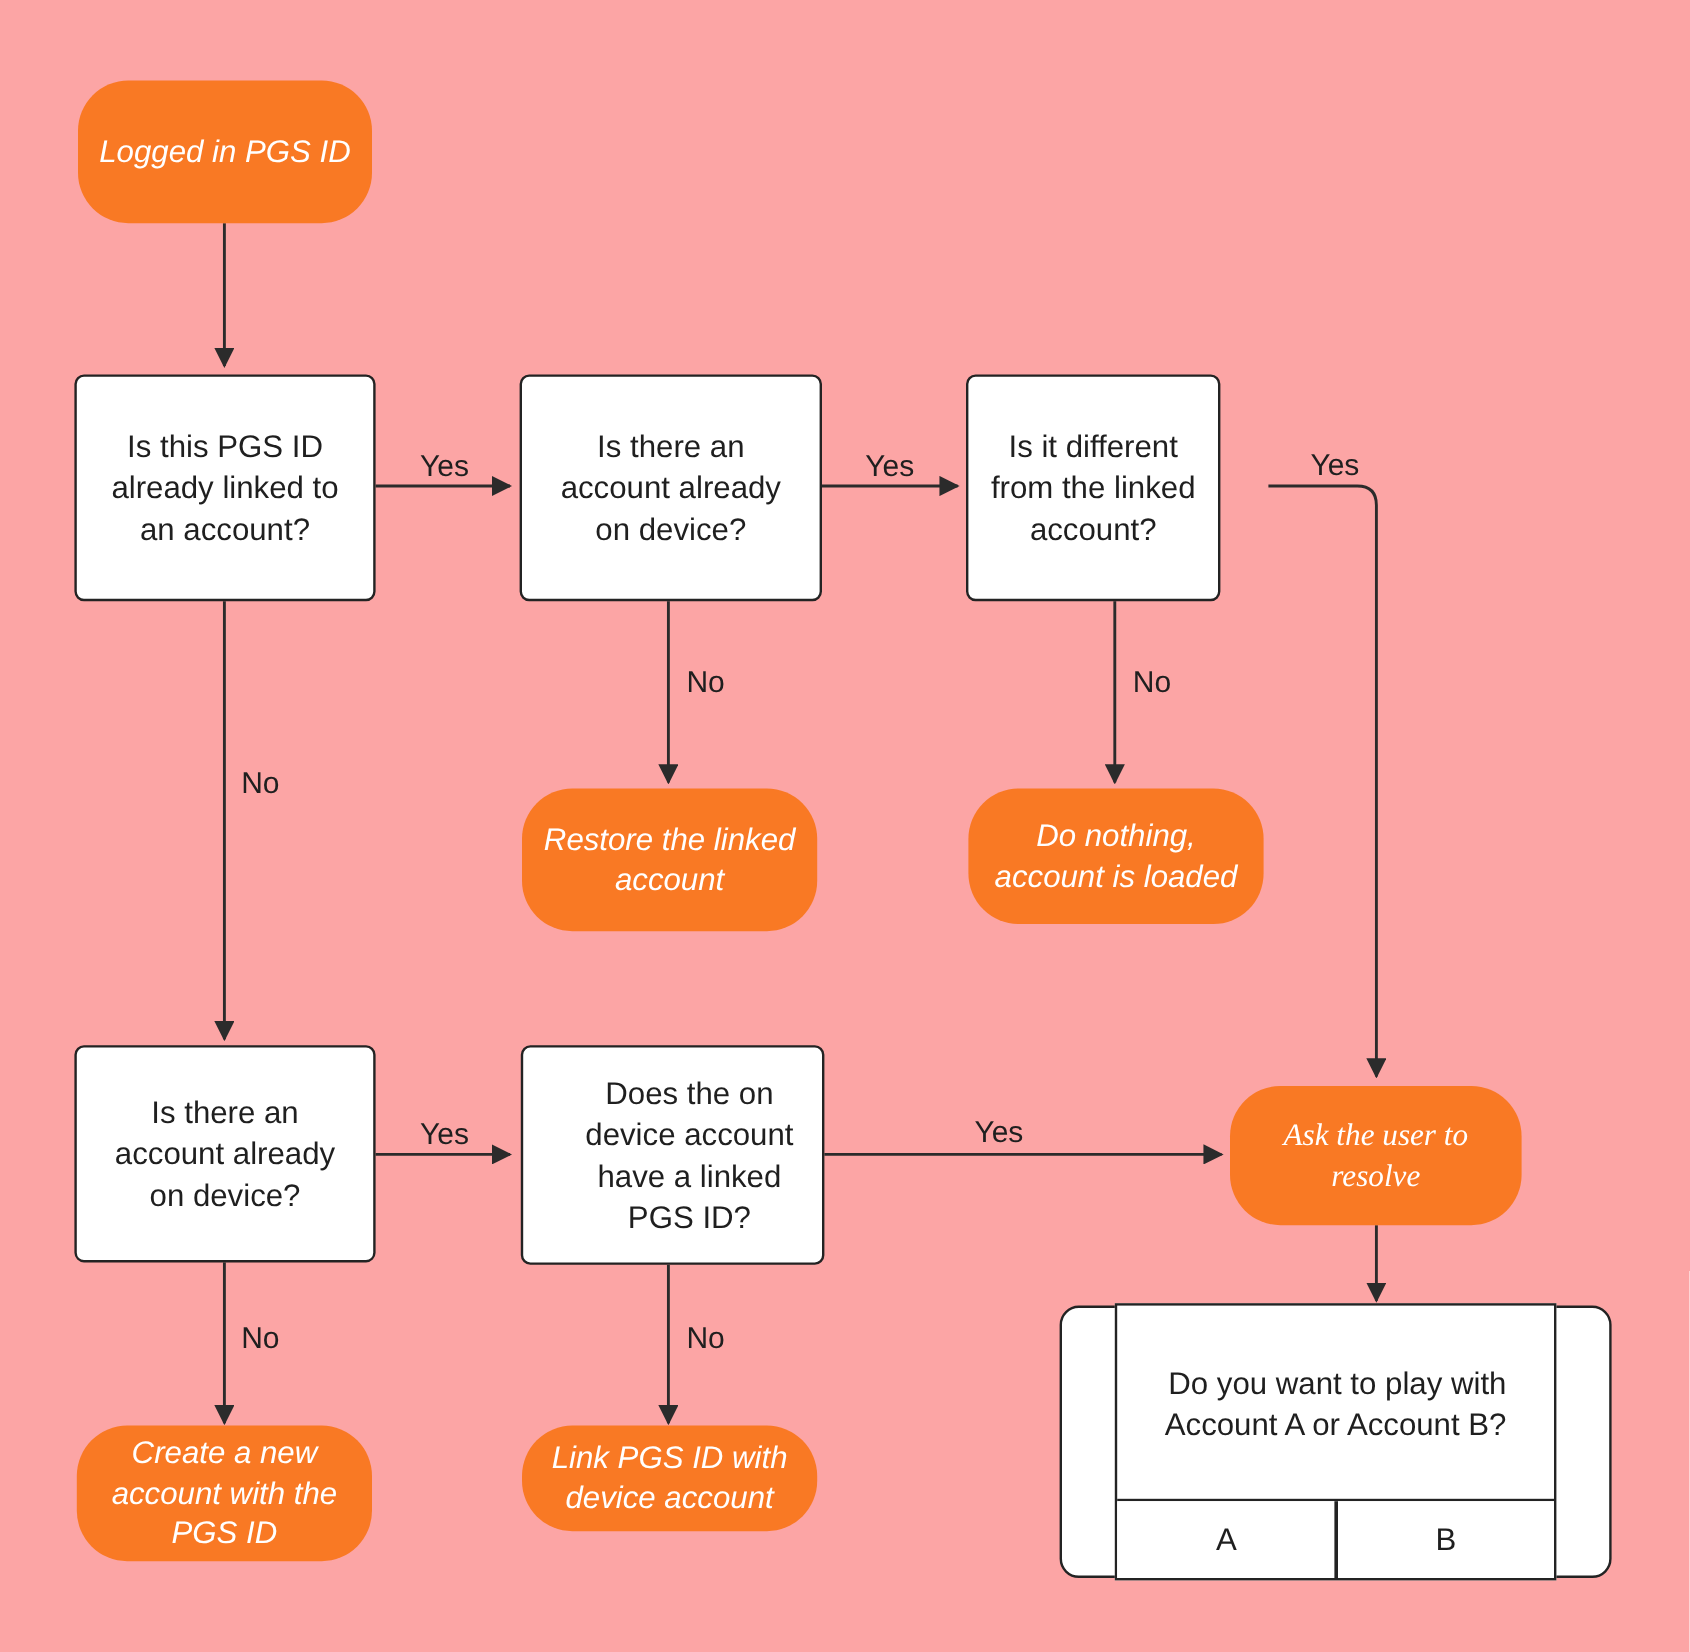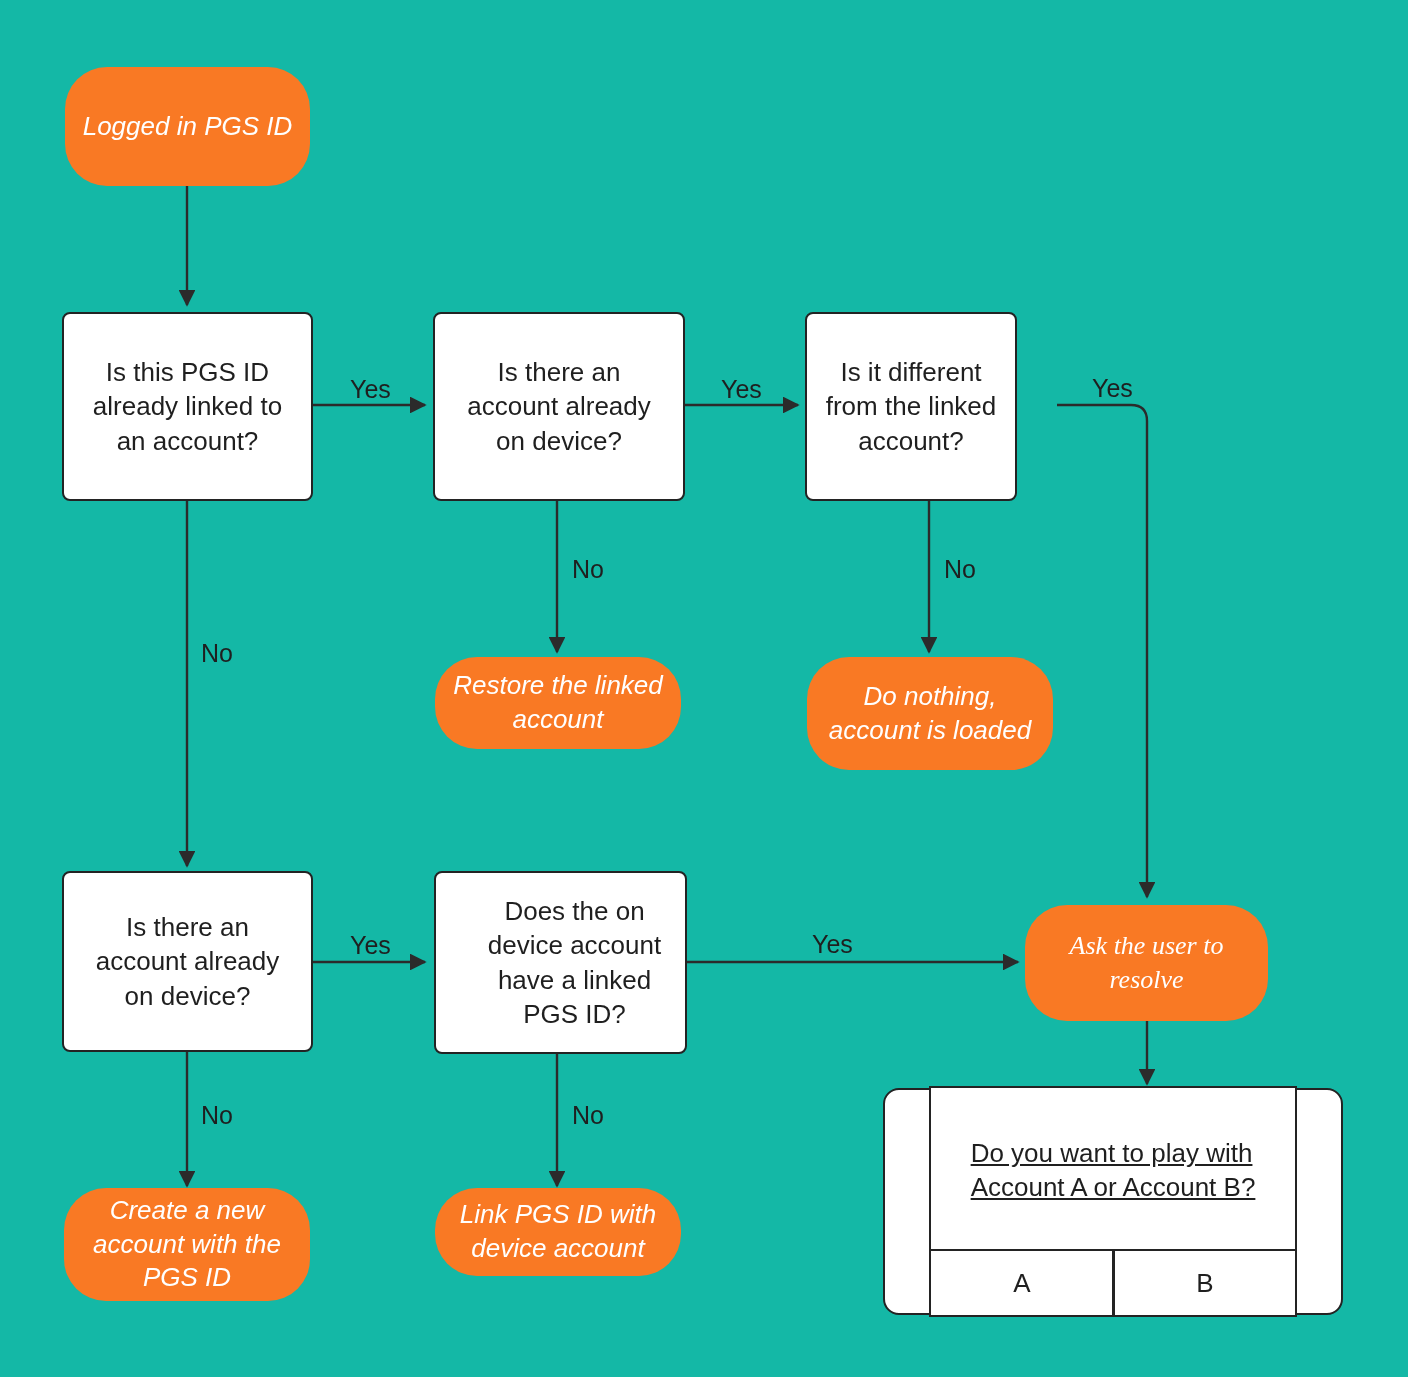--- a/index.html
+++ b/index.html
@@ -7,21 +7,21 @@
     padding: 0;
     background: #ffffff;
   }
   body {
     font-family: "Liberation Sans", sans-serif;
   }
   #canvas {
     position: relative;
     width: 1408px;
     height: 1377px;
-    background: #14b8a6;
+    background: #fca5a5;
     overflow: hidden;
   }
   #edges {
     position: absolute;
     left: 0;
     top: 0;
     width: 1408px;
     height: 1377px;
     pointer-events: none;
   }
@@ -81,26 +81,25 @@
     background: #ffffff;
     border: 2px solid #232323;
     border-radius: 0;
   }
   .dialog-prompt {
     position: absolute;
     box-sizing: border-box;
     display: flex;
     align-items: center;
     justify-content: center;
-    text-align: left;
+    text-align: right;
     color: #1f1f1f;
     font-size: 26px;
     line-height: 1.3;
     white-space: pre-line;
-    text-decoration: underline;
   }
   .dialog-btn {
     position: absolute;
     box-sizing: border-box;
     display: flex;
     align-items: center;
     justify-content: center;
     color: #1f1f1f;
     font-size: 26px;
     background: #ffffff;
@@ -168,21 +167,21 @@
 account already
 on device?</span>
   </div>
 
   <div class="node box" style="left:805px; top:312px; width:212px; height:189px;text-align:center;">
     <span class="node-text">Is it different
 from the linked
 account?</span>
   </div>
 
-  <div class="node pill" style="left:435px; top:657px; width:246px; height:92px;">
+  <div class="node pill" style="left:435px; top:657px; width:246px; height:119px;">
     <span class="node-text">Restore the linked
 account</span>
   </div>
 
   <div class="node pill" style="left:807px; top:657px; width:246px; height:113px;">
     <span class="node-text">Do nothing,
 account is loaded</span>
   </div>
 
   <div class="node box" style="left:62px; top:871px; width:251px; height:181px;">

